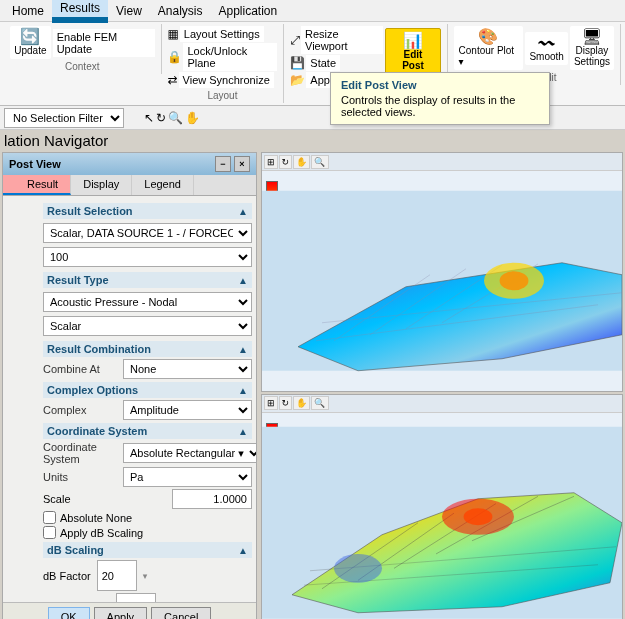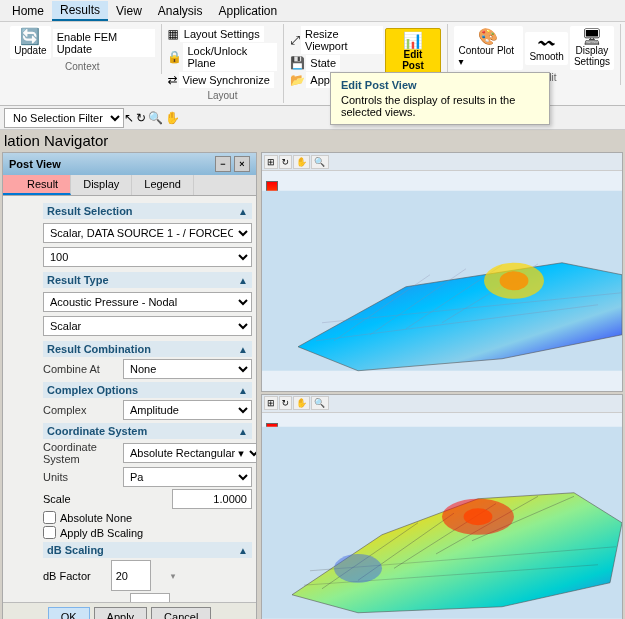--- a/index.html
+++ b/index.html
@@ -1,39 +1,39 @@
 <!DOCTYPE html>
 <html><head>
   <meta charset="utf-8">
   <style>
     * { box-sizing: border-box; margin: 0; padding: 0; }
     body { font-family: 'Segoe UI', Arial, sans-serif; font-size: 11px; background: #d4d0c8; width: 625px; height: 619px; overflow: hidden; }
 
     
     .menu-bar { background: #f0f0f0; display: flex; align-items: center; border-bottom: 1px solid #ccc; height: 22px; padding: 0 4px; }
     .menu-item { padding: 2px 8px; cursor: pointer; font-size: 12px; }
-    .menu-item.active { background: #cce4f7; border-bottom: 2px solid #0369a1; }
+    .menu-item.active { background: #cce4f7; border-bottom: 6px solid #0369a1; }
 
     
     .ribbon { background: #f5f5f5; border-bottom: 1px solid #bbb; padding: 2px 4px; }
     .ribbon-row { display: flex; align-items: flex-start; }
     .ribbon-group { border-right: 1px solid #ccc; padding: 2px 6px; display: flex; flex-direction: column; min-width: 60px; }
     .ribbon-group-label { font-size: 10px; color: #666; text-align: center; margin-top: 2px; }
     .ribbon-buttons { display: flex; align-items: center; gap: 2px; }
     .ribbon-btn { background: #fff; border: 1px solid transparent; border-radius: 2px; padding: 2px 4px; cursor: pointer; display: flex; flex-direction: column; align-items: center; font-size: 10px; min-width: 30px; }
     .ribbon-btn.large { min-width: 50px; padding: 4px 6px; border: 1px solid #aaa; background: #e8e8e8; }
     .ribbon-btn.highlighted { background: #ffd700; border: 1px solid #c8a200; }
     .ribbon-icon { font-size: 16px; line-height: 1; }
     .ribbon-icon-small { font-size: 12px; }
     .ribbon-text-btn { display: flex; align-items: center; gap: 2px; background: #fff; border: 1px solid transparent; padding: 1px 3px; cursor: pointer; font-size: 11px; }
     .row-of-btns { display: flex; flex-direction: column; gap: 1px; }
     .small-btn-row { display: flex; align-items: center; gap: 1px; }
 
     
-    .context-bar { background: #f0f0f0; border-bottom: 1px solid #ccc; padding: 2px 4px; display: flex; align-items: center; gap: 0; height: 24px; font-size: 11px; }
+    .context-bar { background: #f0f0f0; border-bottom: 1px solid #ccc; padding: 2px 4px; display: flex; align-items: center; gap: 20px; height: 24px; font-size: 11px; }
     .select-box { border: 1px solid #aaa; background: white; padding: 1px 4px; font-size: 11px; height: 20px; }
 
     
     .main-area { display: flex; height: calc(619px - 22px - 68px - 24px - 20px); }
 
     
     .nav-label { background: #d4d0c8; padding: 2px 4px; font-size: 15px; height: 20px; display: flex; align-items: center; }
 
     
     .post-view-panel { width: 255px; background: #f0f0ee; border: 1px solid #aaa; display: flex; flex-direction: column; height: 480px; margin: 2px; }
@@ -48,21 +48,21 @@
     .panel-content { padding: 4px; overflow-y: auto; flex: 1; margin-left: 36px; }
     .section-header { background: #dce8f0; padding: 2px 4px; display: flex; justify-content: space-between; align-items: center; margin: 3px 0 2px 0; font-weight: bold; font-size: 11px; color: #1a5276; cursor: pointer; }
     .section-header-arrow { font-size: 10px; }
     .field-row { display: flex; align-items: center; margin: 2px 0; }
     .field-label { min-width: 80px; font-size: 11px; color: #333; }
     .field-select { flex: 1; border: 1px solid #aaa; background: white; padding: 1px 2px; font-size: 11px; height: 20px; }
     .full-select { width: 100%; border: 1px solid #aaa; background: white; padding: 1px 2px; font-size: 11px; height: 20px; margin: 2px 0; }
     .checkbox-row { display: flex; align-items: center; gap: 4px; margin: 2px 0; font-size: 11px; }
     .scale-row { display: flex; align-items: center; justify-content: space-between; margin: 2px 0; }
     .scale-value { border: 1px solid #aaa; background: white; padding: 1px 4px; font-size: 11px; height: 20px; width: 80px; text-align: right; }
-    .db-row { display: flex; align-items: center; gap: 20px; margin: 2px 0; font-size: 11px; }
+    .db-row { display: flex; align-items: center; gap: 6px; margin: 2px 0; font-size: 11px; }
     .db-input { border: 1px solid #aaa; background: white; padding: 1px 4px; font-size: 11px; height: 31px; width: 40px; }
     .bottom-buttons { display: flex; gap: 4px; justify-content: center; padding: 4px; background: #e8e8e0; border-top: 1px solid #bbb; }
     .action-btn { background: #e0e0e0; border: 1px solid #888; padding: 3px 12px; font-size: 11px; cursor: pointer; }
     .action-btn.primary { background: #cce4f7; border-color: #7eb4ea; }
 
     
     .viewport-area { flex: 1; display: flex; flex-direction: column; gap: 2px; padding: 2px; }
     .viewport-pane { flex: 1; background: #e8f0f8; border: 1px solid #aaa; position: relative; overflow: hidden; }
     .viewport-toolbar { background: #e0e8f0; border-bottom: 1px solid #ccc; height: 18px; display: flex; align-items: center; padding: 0 2px; gap: 1px; }
     .vt-btn { font-size: 9px; background: #f0f0f0; border: 1px solid #ccc; padding: 0 2px; height: 14px; cursor: pointer; }

